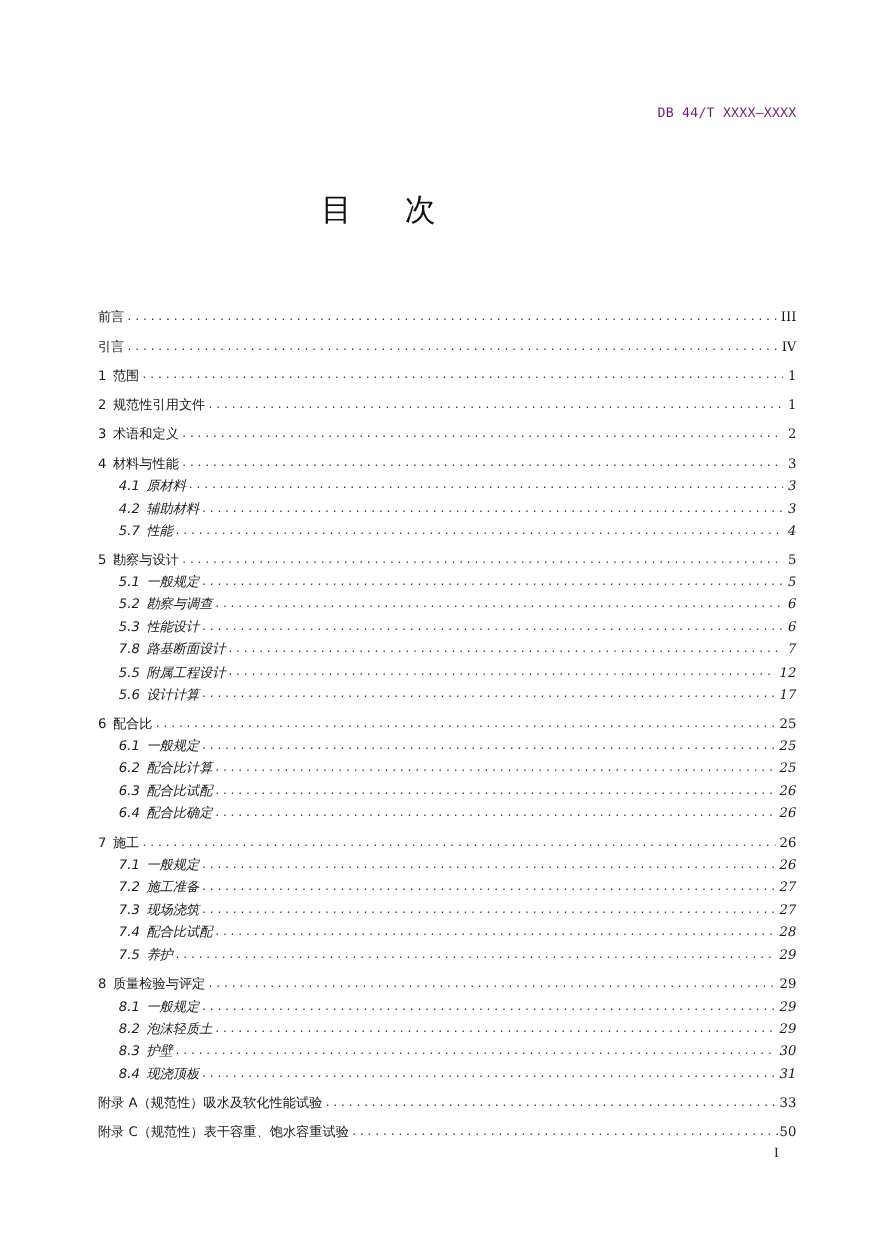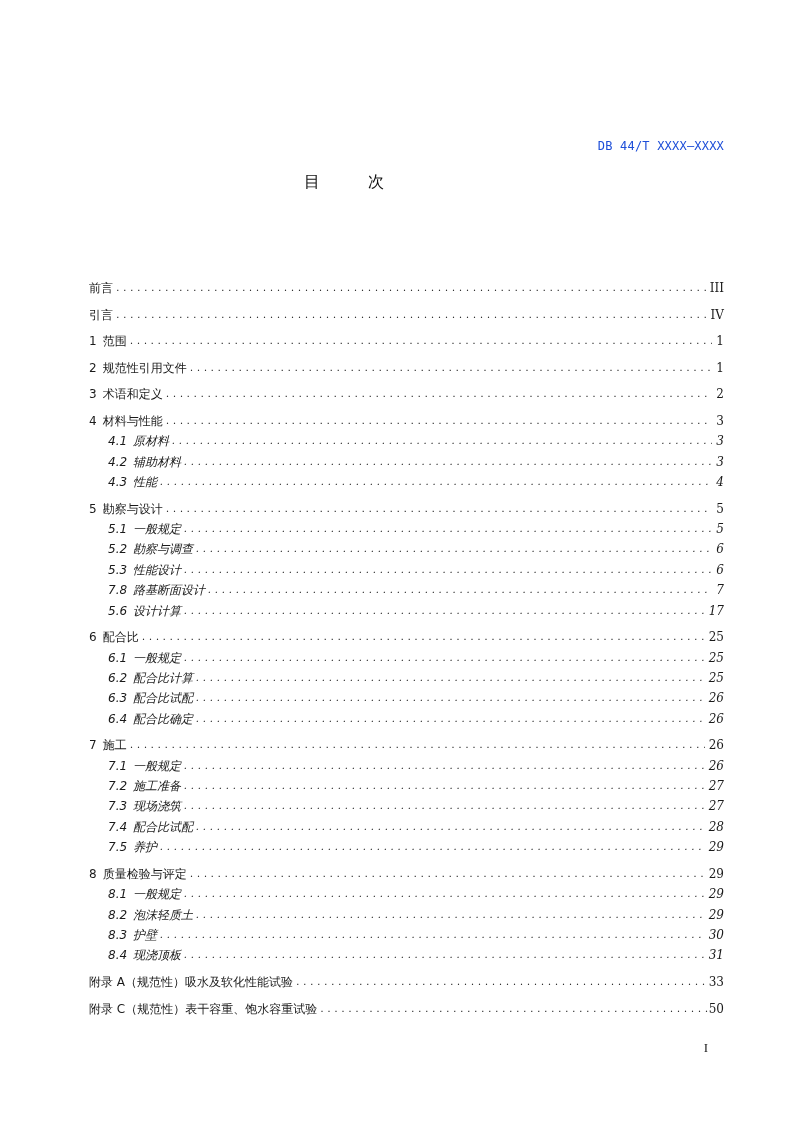--- a/index.html
+++ b/index.html
@@ -15,30 +15,29 @@
       color: #1a1a1a;
       font-family: "DejaVu Sans", "Liberation Sans", sans-serif;
     }
     .doc-code {
       position: absolute;
       top: 95px;
       right: 76px;
       font-family: "DejaVu Sans Mono", "Liberation Mono", monospace;
       font-size: 12px;
       letter-spacing: 0.2px;
-      color: #1d4ed8;
-      margin-top: 44px;
+      color: #701a75;
     }
     .toc-title {
       position: absolute;
       top: 172px;
       left: 0;
       width: 688px;
       text-align: center;
-      font-size: 16px;
+      font-size: 28px;
       color: #111;
       letter-spacing: 0;
     }
     .toc-title span.gap {
       display: inline-block;
       width: 48px;
     }
     .toc {
       position: absolute;
       left: 89px;
@@ -157,21 +156,21 @@
       <span class="leader"></span>
       <span class="page">3</span>
     </div>
     <div class="toc-row level-2">
       <span class="num">4.2</span>
       <span class="label">辅助材料</span>
       <span class="leader"></span>
       <span class="page">3</span>
     </div>
     <div class="toc-row level-2">
-      <span class="num">4.3</span>
+      <span class="num">5.7</span>
       <span class="label">性能</span>
       <span class="leader"></span>
       <span class="page">4</span>
     </div>
 
     <div class="toc-row level-1 gap-before">
       <span class="num">5</span>
       <span class="label">勘察与设计</span>
       <span class="leader"></span>
       <span class="page">5</span>
@@ -194,20 +193,26 @@
       <span class="leader"></span>
       <span class="page">6</span>
     </div>
     <div class="toc-row level-2">
       <span class="num">7.8</span>
       <span class="label">路基断面设计</span>
       <span class="leader"></span>
       <span class="page">7</span>
     </div>
     <div class="toc-row level-2">
+      <span class="num">5.5</span>
+      <span class="label">附属工程设计</span>
+      <span class="leader"></span>
+      <span class="page">12</span>
+    </div>
+    <div class="toc-row level-2">
       <span class="num">5.6</span>
       <span class="label">设计计算</span>
       <span class="leader"></span>
       <span class="page">17</span>
     </div>
 
     <div class="toc-row level-1 gap-before">
       <span class="num">6</span>
       <span class="label">配合比</span>
       <span class="leader"></span>

